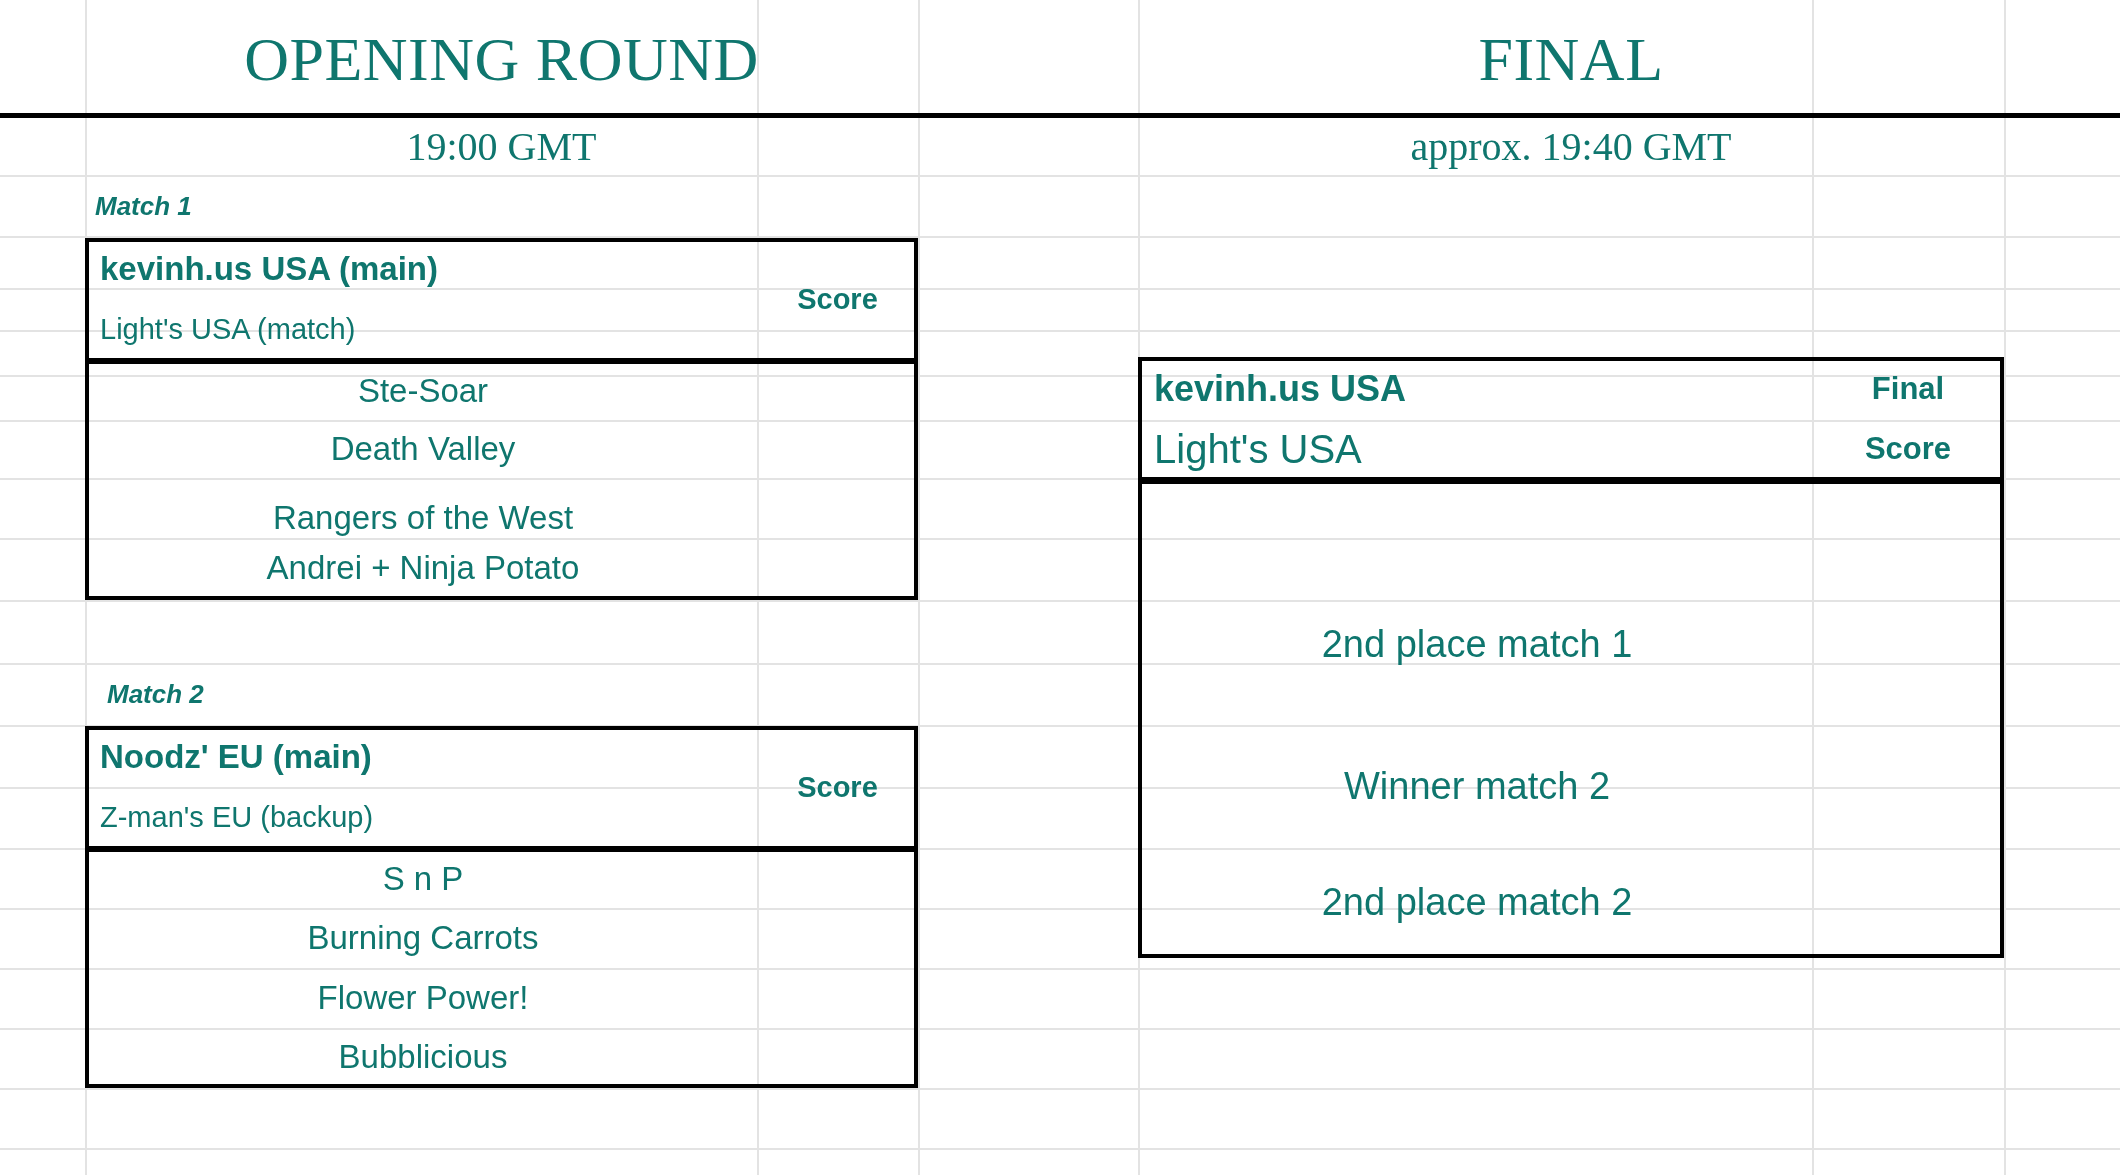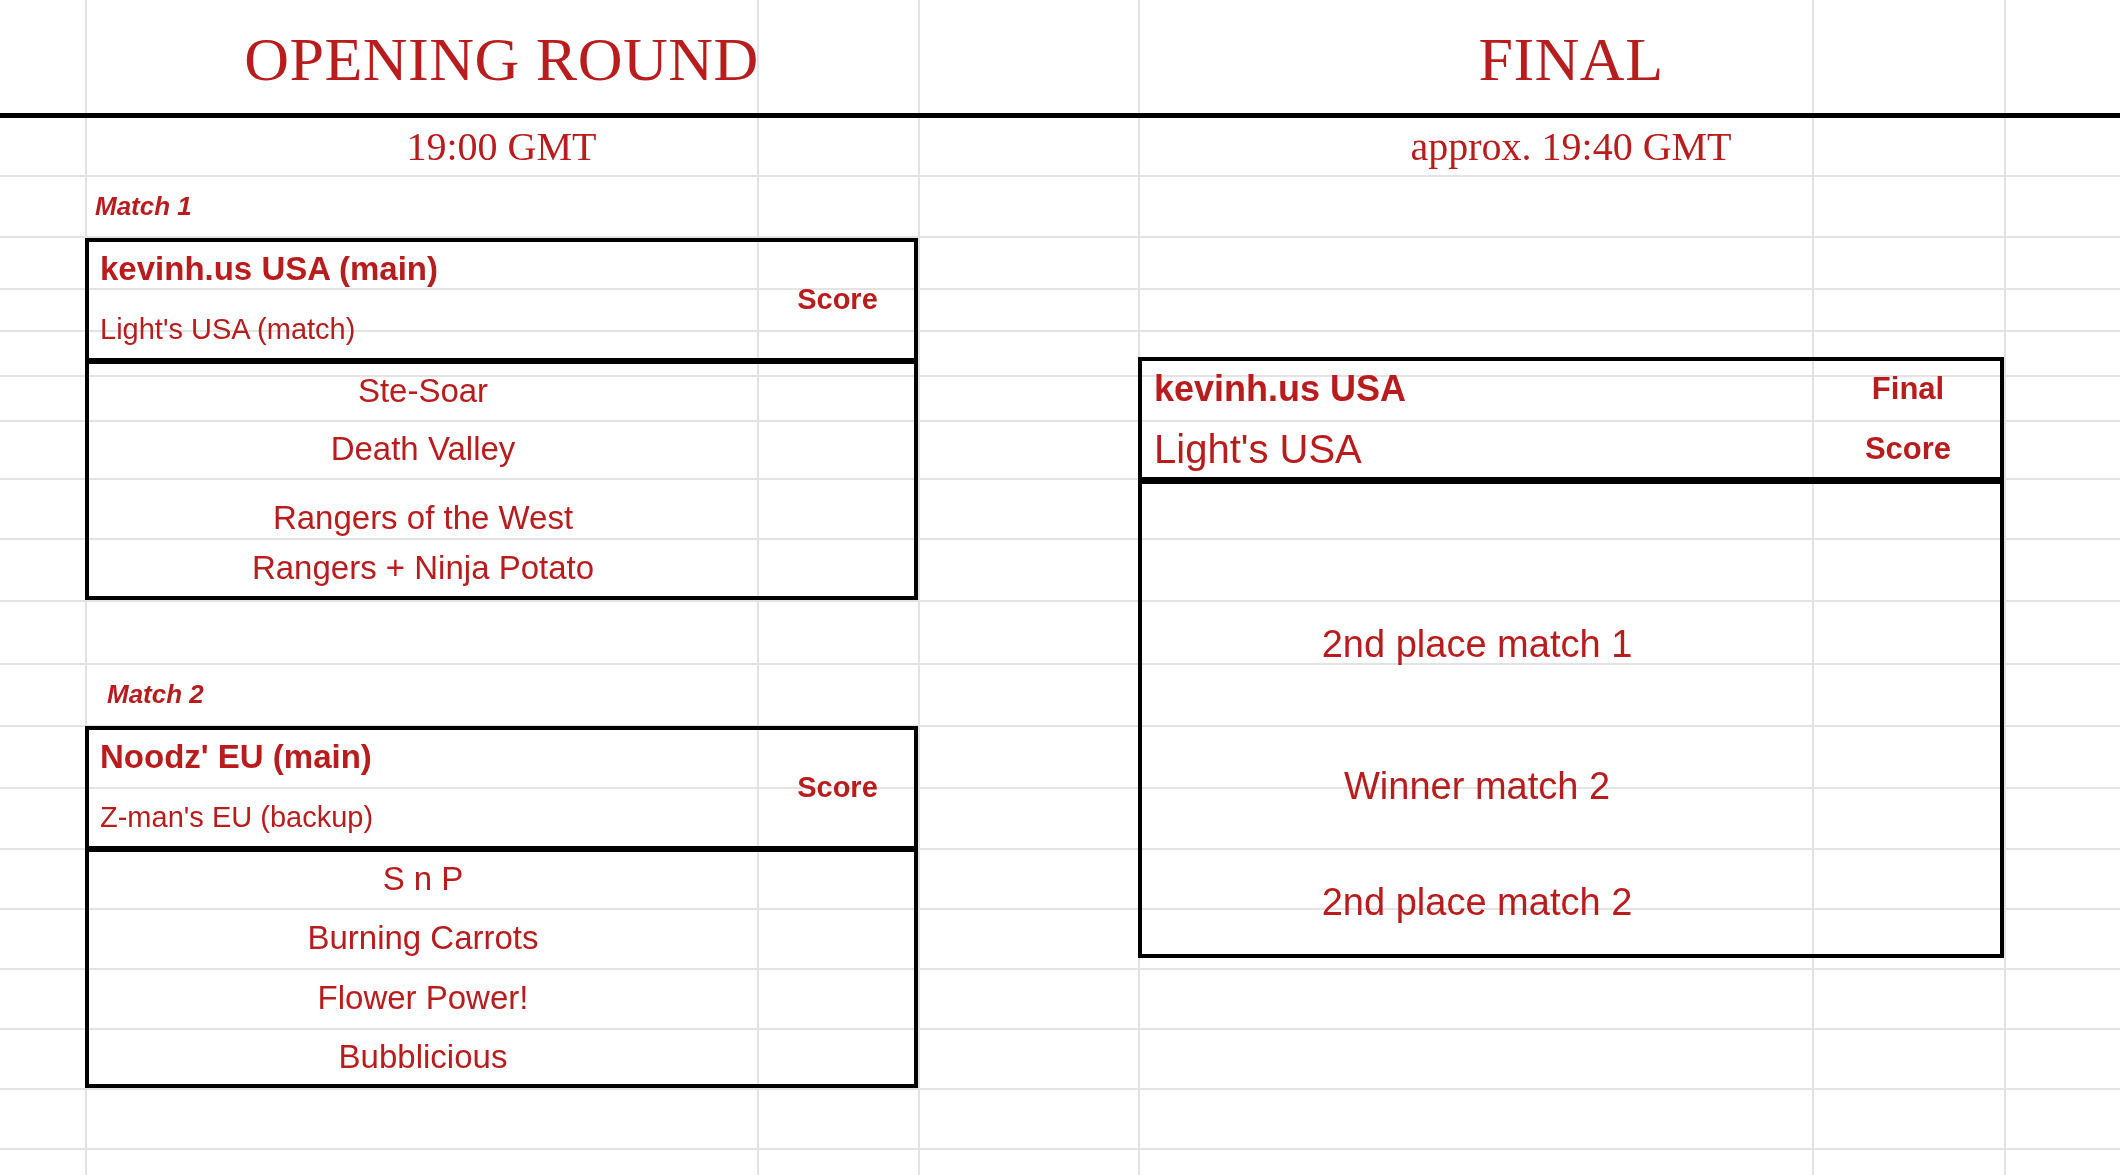--- a/index.html
+++ b/index.html
@@ -46,21 +46,21 @@
     z-index: 5;
   }
 
   
   .cell {
     position: absolute;
     display: flex;
     align-items: center;
     box-sizing: border-box;
     white-space: nowrap;
-    color: #b91c1c;
+    color: #0f766e;
     z-index: 3;
   }
   .cell.center  { justify-content: center; }
   .cell.left    { justify-content: flex-start; padding-left: 10px; }
 
   .section-title {
     font-family: "Liberation Serif", serif;
     font-size: 62px;
     line-height: 1;
     font-weight: 400;
@@ -176,21 +176,21 @@
 
   <div class="cell left team-backup" style="left:90px; top:298px; width:667px; height:62px;">Light's USA (match)</div>
 
   <div class="cell center score-head" style="left:759px; top:270px; width:157px; height:58px;">Score</div>
 
   <div class="box" style="left:85px; top:360px; width:833px; height:240px;"></div>
 
   <div class="cell center entry" style="left:89px; top:362px; width:668px; height:58px;">Ste-Soar</div>
   <div class="cell center entry" style="left:89px; top:420px; width:668px; height:58px;">Death Valley</div>
   <div class="cell center entry" style="left:89px; top:488px; width:668px; height:60px;">Rangers of the West</div>
-  <div class="cell center entry" style="left:89px; top:538px; width:668px; height:60px;">Rangers + Ninja Potato</div>
+  <div class="cell center entry" style="left:89px; top:538px; width:668px; height:60px;">Andrei + Ninja Potato</div>
 
   <div class="cell center entry" style="left:759px; top:362px; width:157px; height:58px;"></div>
   <div class="cell center entry" style="left:759px; top:420px; width:157px; height:58px;"></div>
   <div class="cell center entry" style="left:759px; top:478px; width:157px; height:60px;"></div>
   <div class="cell center entry" style="left:759px; top:538px; width:157px; height:60px;"></div>
 
   <div class="cell left match-label" style="left:85px; top:664px; width:672px; height:60px;margin-left:12px;">Match 2</div>
 
   <div class="box" style="left:85px; top:726px; width:833px; height:124px;"></div>
 

